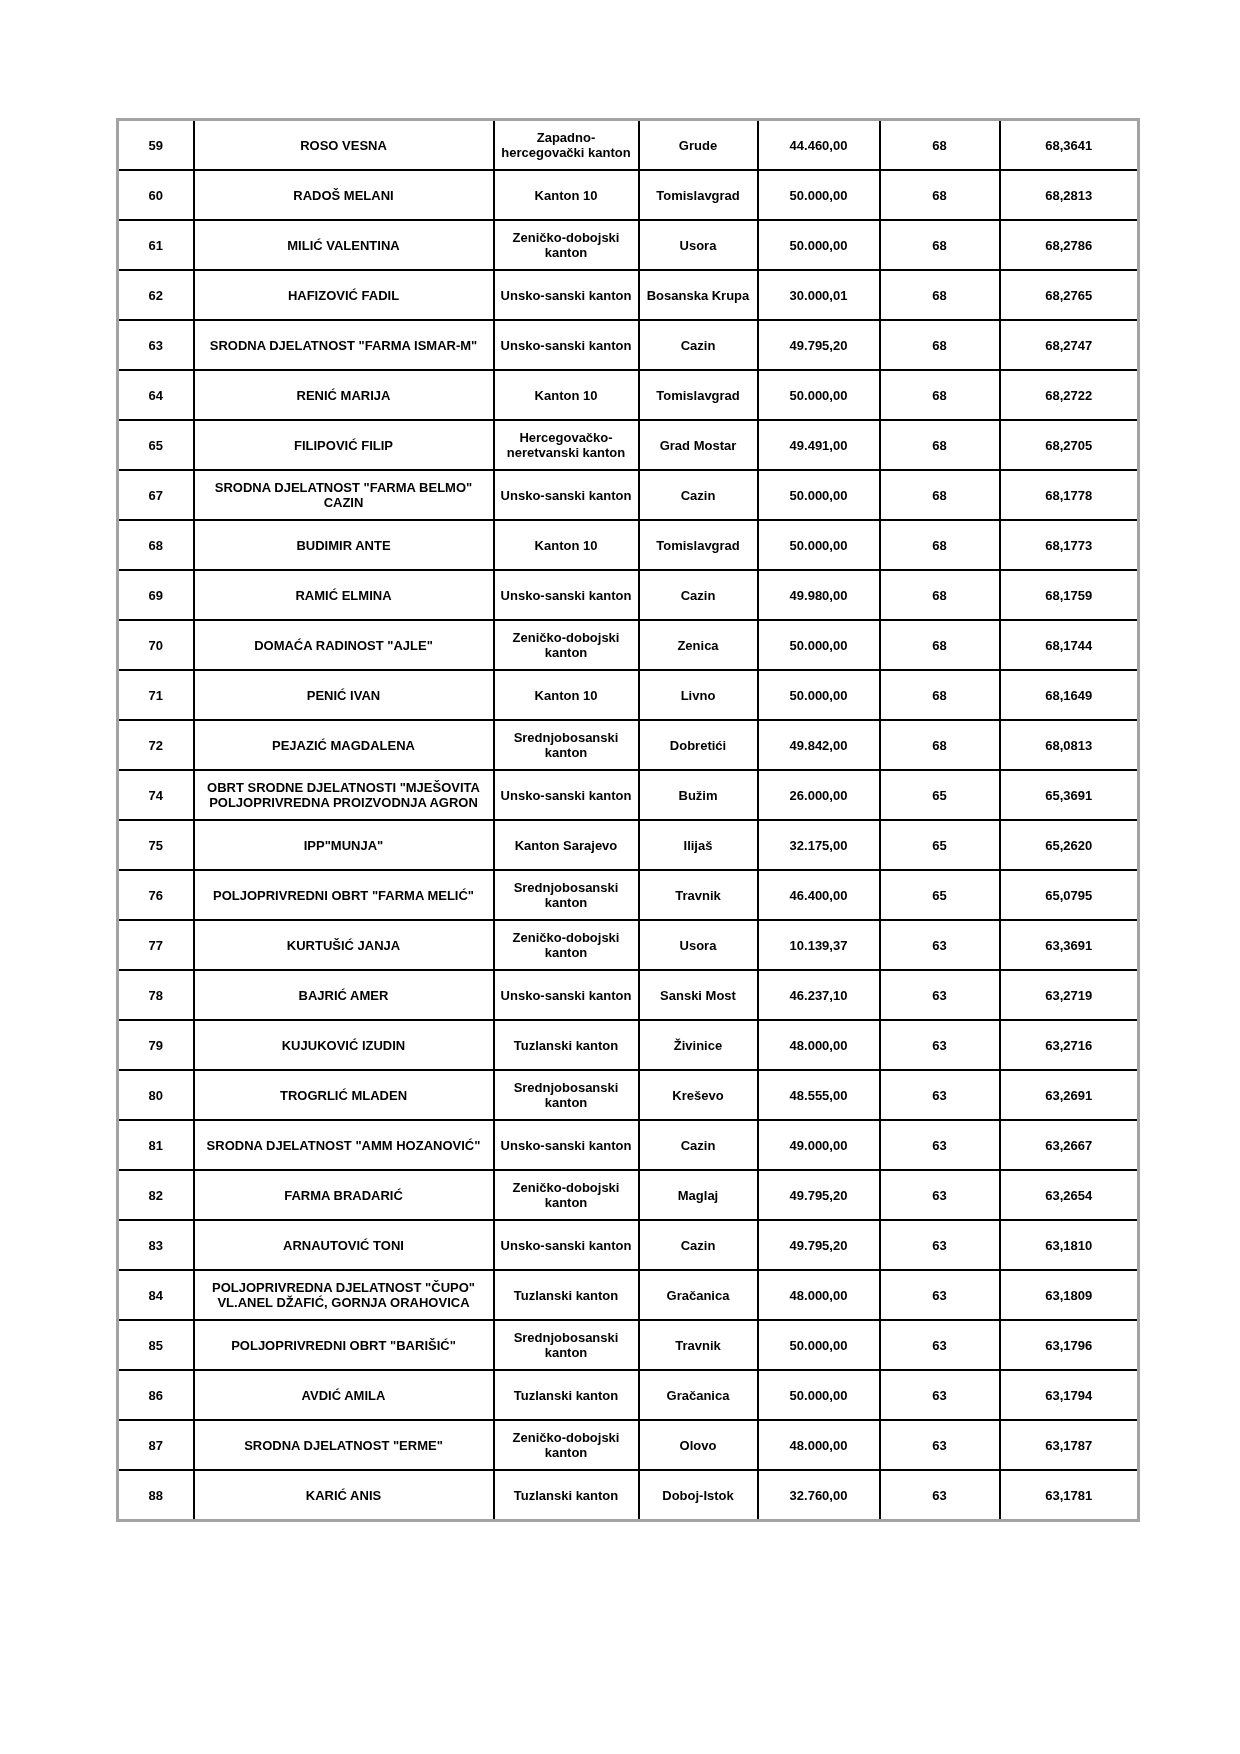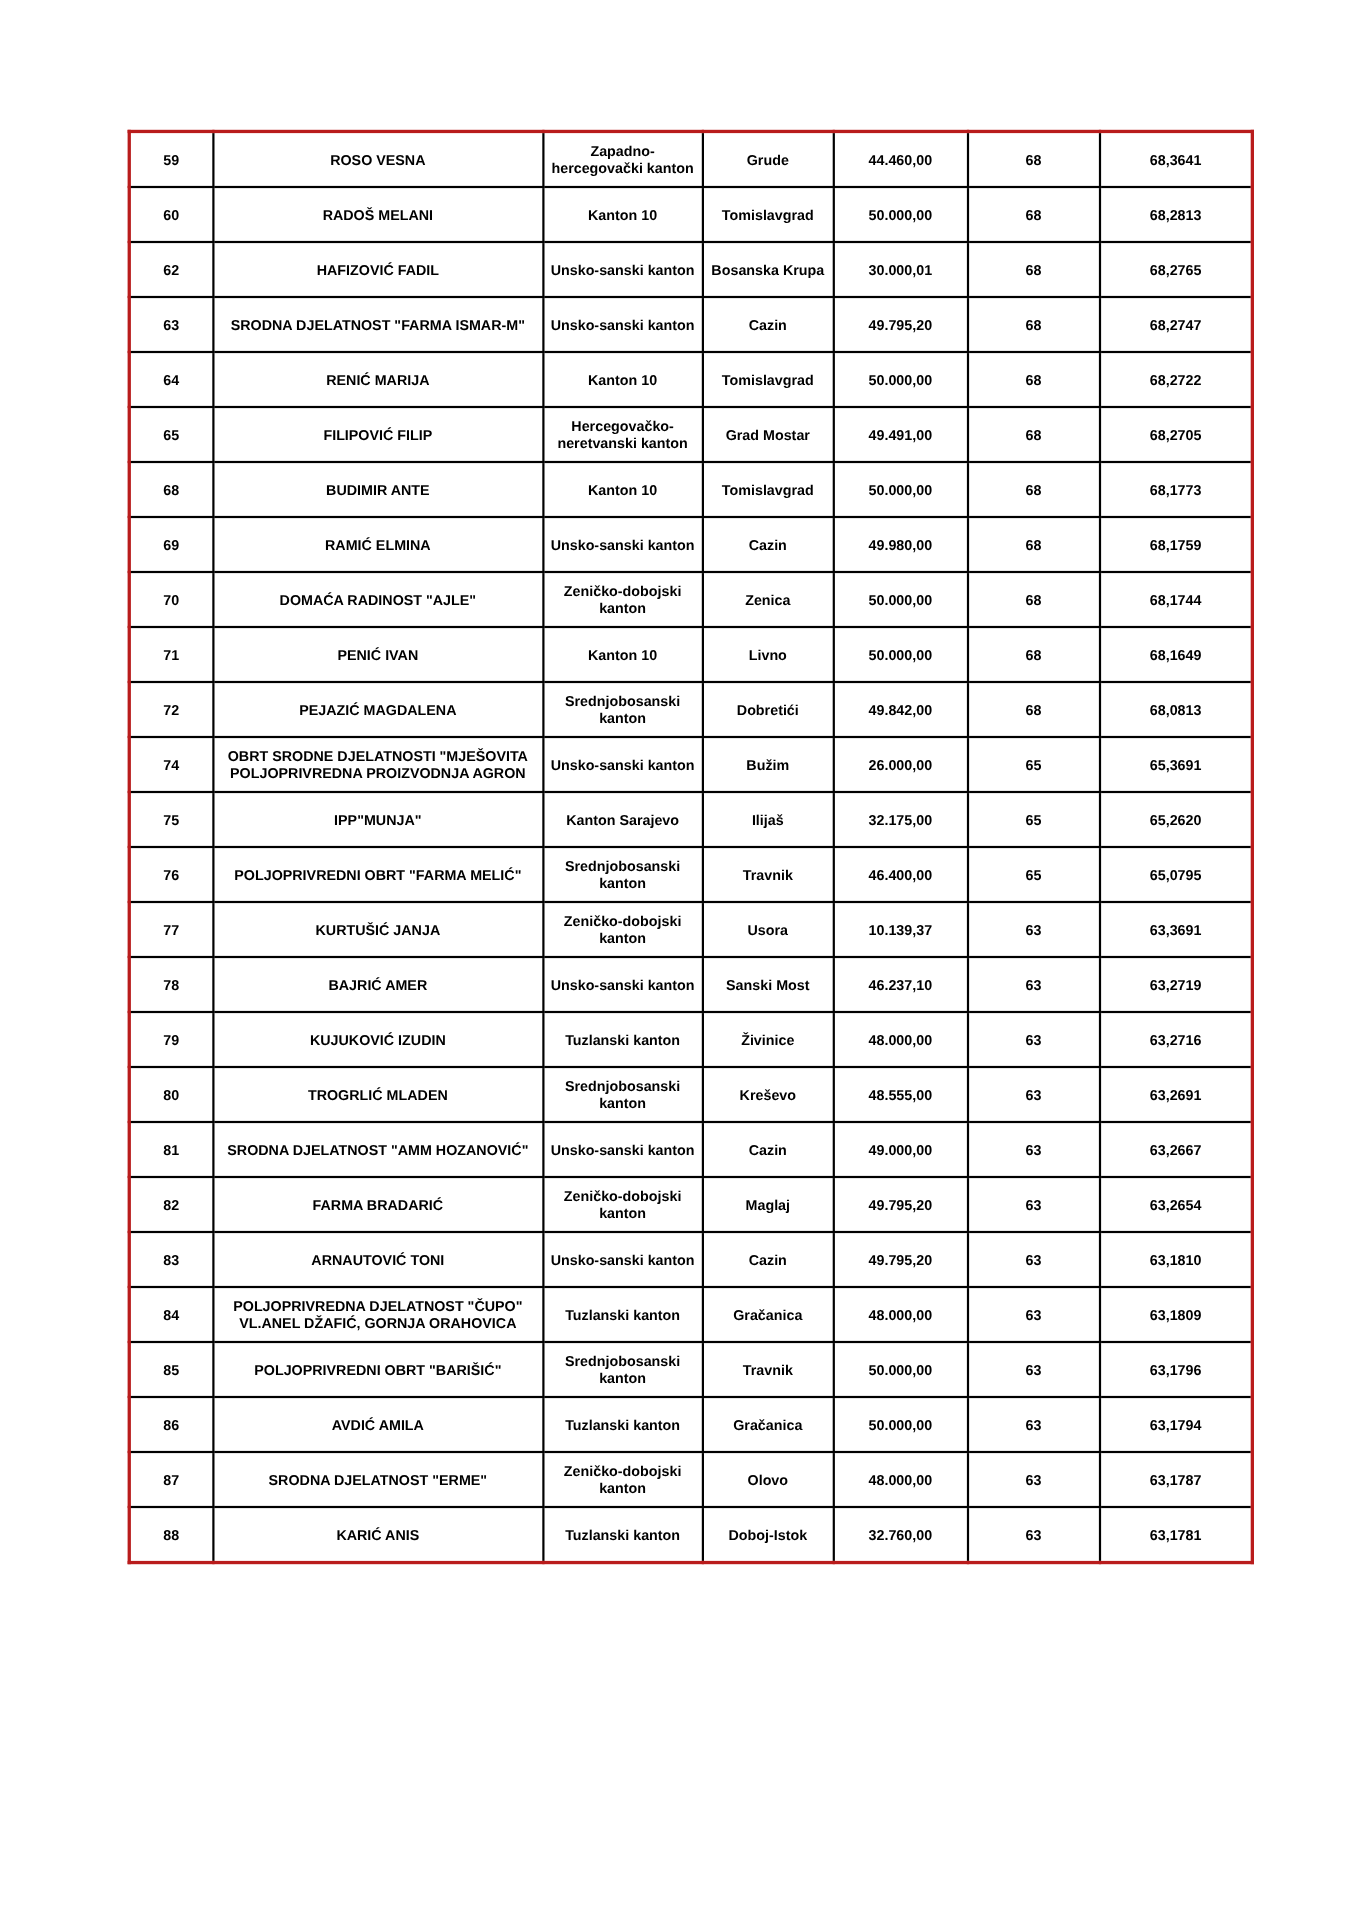--- a/index.html
+++ b/index.html
@@ -15,21 +15,21 @@
     font-family: "Liberation Sans", sans-serif;
     overflow: hidden;
   }
   table.doc-table {
     position: absolute;
     left: 116px;
     top: 118px;
     width: 997px;
     border-collapse: collapse;
     table-layout: fixed;
-    border: 3px solid #b91c1c;
+    border: 3px solid #a3a3a3;
   }
   table.doc-table td {
     border: 2px solid #000000;
     background: #ffffff;
     color: #000000;
     font-weight: bold;
     font-size: 13px;
     line-height: 15px;
     text-align: center;
     vertical-align: middle;
@@ -73,20 +73,29 @@
         <tr>
           <td class="col-1">60</td>
           <td class="col-2">RADOŠ MELANI</td>
           <td class="col-3">Kanton 10</td>
           <td class="col-4">Tomislavgrad</td>
           <td class="col-5">50.000,00</td>
           <td class="col-6">68</td>
           <td class="col-7">68,2813</td>
         </tr>
         <tr>
+          <td class="col-1">61</td>
+          <td class="col-2">MILIĆ VALENTINA</td>
+          <td class="col-3">Zeničko-dobojski kanton</td>
+          <td class="col-4">Usora</td>
+          <td class="col-5">50.000,00</td>
+          <td class="col-6">68</td>
+          <td class="col-7">68,2786</td>
+        </tr>
+        <tr>
           <td class="col-1">62</td>
           <td class="col-2">HAFIZOVIĆ FADIL</td>
           <td class="col-3">Unsko-sanski kanton</td>
           <td class="col-4">Bosanska Krupa</td>
           <td class="col-5">30.000,01</td>
           <td class="col-6">68</td>
           <td class="col-7">68,2765</td>
         </tr>
         <tr>
           <td class="col-1">63</td>
@@ -107,20 +116,29 @@
           <td class="col-7">68,2722</td>
         </tr>
         <tr>
           <td class="col-1">65</td>
           <td class="col-2">FILIPOVIĆ FILIP</td>
           <td class="col-3">Hercegovačko-neretvanski kanton</td>
           <td class="col-4">Grad Mostar</td>
           <td class="col-5">49.491,00</td>
           <td class="col-6">68</td>
           <td class="col-7">68,2705</td>
+        </tr>
+        <tr>
+          <td class="col-1">67</td>
+          <td class="col-2">SRODNA DJELATNOST "FARMA BELMO" CAZIN</td>
+          <td class="col-3">Unsko-sanski kanton</td>
+          <td class="col-4">Cazin</td>
+          <td class="col-5">50.000,00</td>
+          <td class="col-6">68</td>
+          <td class="col-7">68,1778</td>
         </tr>
         <tr>
           <td class="col-1">68</td>
           <td class="col-2">BUDIMIR ANTE</td>
           <td class="col-3">Kanton 10</td>
           <td class="col-4">Tomislavgrad</td>
           <td class="col-5">50.000,00</td>
           <td class="col-6">68</td>
           <td class="col-7">68,1773</td>
         </tr>

